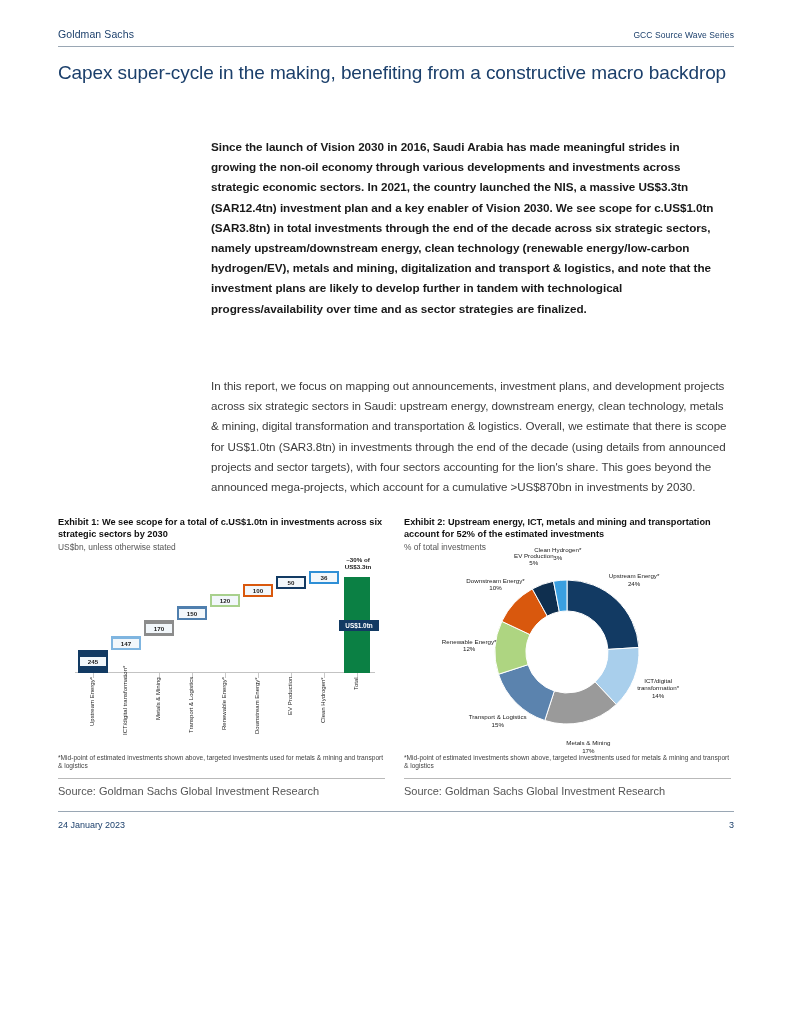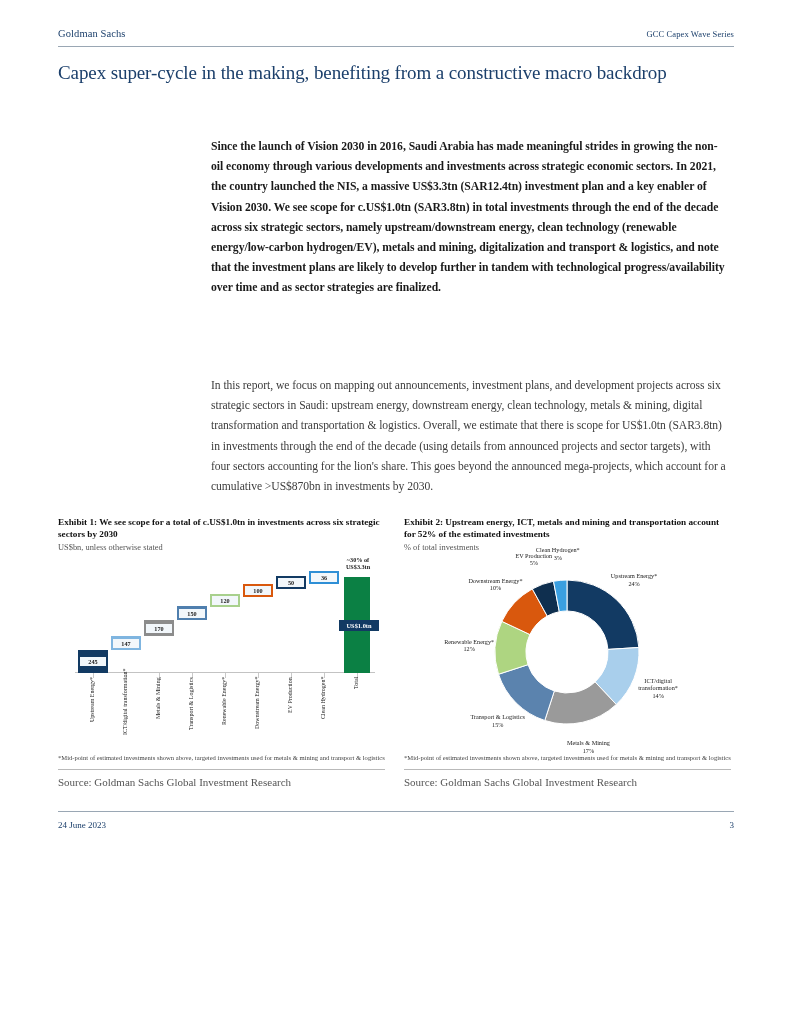--- a/index.html
+++ b/index.html
@@ -4,21 +4,21 @@
 <style>
   * { box-sizing: border-box; margin: 0; padding: 0; }
   body {
     width: 791px; height: 1024px;
     background: #ffffff;
     font-family: "Liberation Sans", sans-serif;
     color: #333333;
     position: relative;
     overflow: hidden;
   }
-  .page { position: absolute; left: 0; top: 0; width: 791px; height: 860px; font-family: Liberation Serif, serif; }
+  .page { position: absolute; left: 0; top: 0; width: 791px; height: 860px; }
 
   
   .hdr {
     position: absolute; left: 58px; top: 28px; width: 676px;
     display: flex; justify-content: space-between; align-items: flex-end;
   }
   .hdr-left { font-size: 10.5px; color: #1b3f6b; letter-spacing: .1px; }
   .hdr-right { font-size: 8.5px; color: #1b3f6b; letter-spacing: .1px; }
   .hdr-rule {
     position: absolute; left: 58px; top: 46px; width: 676px; height: 1px;
@@ -118,21 +118,21 @@
     font-size: 9px; color: #1b3f6b;
   }
 </style>
 </head>
 <body>
 
 <div class="page">
 
   <div class="hdr">
     <span class="hdr-left">Goldman Sachs</span>
-    <span class="hdr-right">GCC Capex Wave Series</span>
+    <span class="hdr-right">GCC Source Wave Series</span>
   </div>
   <div class="hdr-rule"></div>
 
   <div class="title">Capex super-cycle in the making, benefiting from a constructive macro backdrop</div>
 
   <div class="lead">Since the launch of Vision 2030 in 2016, Saudi Arabia has made meaningful strides in growing the non-oil economy through various developments and investments across strategic economic sectors. In 2021, the country launched the NIS, a massive US$3.3tn (SAR12.4tn) investment plan and a key enabler of Vision 2030. We see scope for c.US$1.0tn (SAR3.8tn) in total investments through the end of the decade across six strategic sectors, namely upstream/downstream energy, clean technology (renewable energy/low-carbon hydrogen/EV), metals and mining, digitalization and transport &amp; logistics, and note that the investment plans are likely to develop further in tandem with technological progress/availability over time and as sector strategies are finalized.</div>
 
   <div class="body-copy">In this report, we focus on mapping out announcements, investment plans, and development projects across six strategic sectors in Saudi: upstream energy, downstream energy, clean technology, metals &amp; mining, digital transformation and transportation &amp; logistics. Overall, we estimate that there is scope for US$1.0tn (SAR3.8tn) in investments through the end of the decade (using details from announced projects and sector targets), with four sectors accounting for the lion's share. This goes beyond the announced mega-projects, which account for a cumulative &gt;US$870bn in investments by 2030.</div>
 
   <div class="exhibit ex1">
@@ -200,17 +200,17 @@
             <path d="M 149.50854534982776 21.275317947534433 A 72 72 0 0 1 163 20 L 163 51 A 41 41 0 0 0 155.31736610198524 51.72622272012377 Z" fill="#3a9fe0" stroke="#ffffff" stroke-width="1"></path>
           </svg><div class="donut-lbl" style="left: 230.086px; top: 20.5611px; transform: translate(-50%, -50%);">Upstream Energy*<br>24%</div><div class="donut-lbl" style="left: 254.118px; top: 128.076px; transform: translate(-50%, -50%);">ICT/digital<br>transformation*<br>14%</div><div class="donut-lbl" style="left: 184.378px; top: 187.64px; transform: translate(-50%, -50%);">Metals &amp; Mining<br>17%</div><div class="donut-lbl" style="left: 93.7035px; top: 161.296px; transform: translate(-50%, -50%);">Transport &amp; Logistics<br>15%</div><div class="donut-lbl" style="left: 65.1934px; top: 85.8465px; transform: translate(-50%, -50%);">Renewable Energy*<br>12%</div><div class="donut-lbl" style="left: 91.5611px; top: 24.9144px; transform: translate(-50%, -50%);">Downstream Energy*<br>10%</div><div class="donut-lbl" style="left: 129.804px; top: -0.206315px; transform: translate(-50%, -50%);">EV Production<br>5%</div><div class="donut-lbl" style="left: 153.777px; top: -5.56507px; transform: translate(-50%, -50%);">Clean Hydrogen*<br>3%</div></div>
     </div>
     <div class="ex-foot">*Mid-point of estimated investments shown above, targeted investments used for metals &amp; mining and transport &amp; logistics</div>
     <div class="ex-rule"></div>
     <div class="ex-src">Source: Goldman Sachs Global Investment Research</div>
   </div>
 
   <div class="ftr-rule"></div>
   <div class="ftr">
-    <span>24 June 2023</span>
+    <span>24 January 2023</span>
     <span>3</span>
   </div>
 
 </div>
 
 </body></html>

